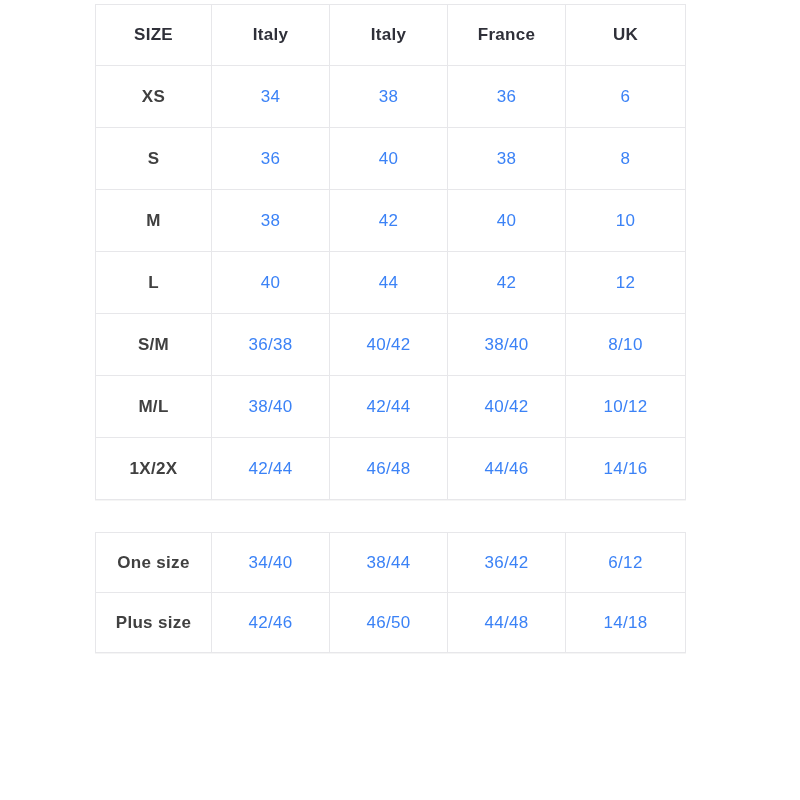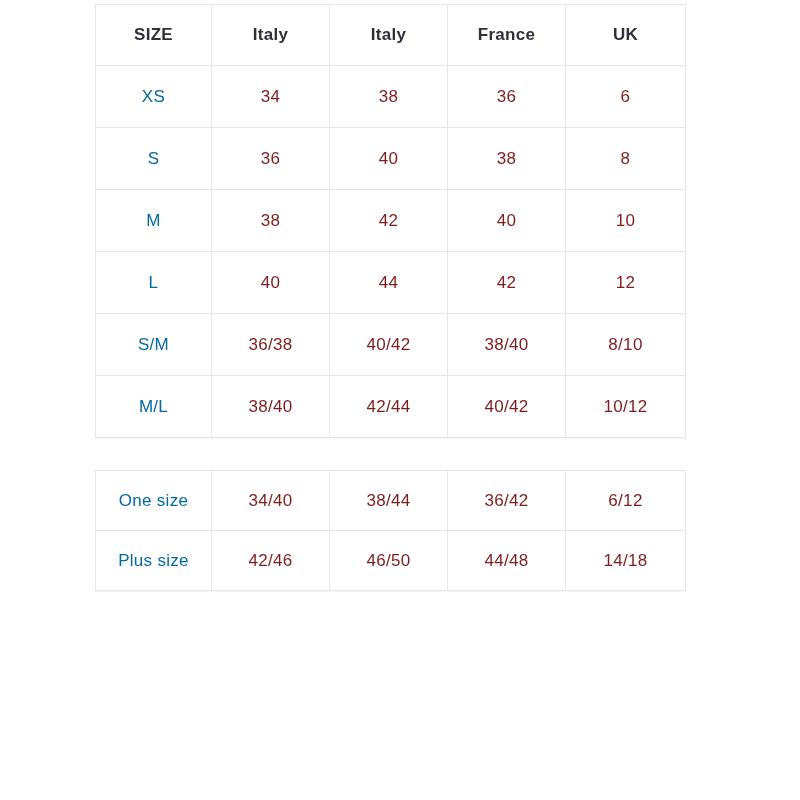--- a/index.html
+++ b/index.html
@@ -41,28 +41,28 @@
   }
   table.size-table th {
     height: 60px;
     font-size: 17px;
     font-weight: 700;
     color: #2f3039;
     letter-spacing: 0.3px;
   }
   table.size-table td.label-cell {
     font-size: 17px;
-    font-weight: 400;
-    color: #0369a1;
+    font-weight: 700;
+    color: #404040;
     letter-spacing: 0.3px;
   }
   table.size-table td.value-cell {
     font-size: 17px;
     font-weight: 400;
-    color: #7f1d1d;
+    color: #3b82f6;
     letter-spacing: 0.3px;
   }
   table.main-table td { height: 61px; }
   table.secondary-table { margin-top: 32px; }
   table.secondary-table td { height: 59px; }
   
   table.size-table { box-shadow: 0 1px 0 rgba(0,0,0,0.04); }
 </style>
 </head>
 <body>
@@ -123,20 +123,27 @@
             <td class="value-cell">38/40</td>
             <td class="value-cell">8/10</td>
           </tr>
           <tr>
             <td class="label-cell">M/L</td>
             <td class="value-cell">38/40</td>
             <td class="value-cell">42/44</td>
             <td class="value-cell">40/42</td>
             <td class="value-cell">10/12</td>
           </tr>
+          <tr>
+            <td class="label-cell">1X/2X</td>
+            <td class="value-cell">42/44</td>
+            <td class="value-cell">46/48</td>
+            <td class="value-cell">44/46</td>
+            <td class="value-cell">14/16</td>
+          </tr>
         </tbody>
     </table>
 
     <table class="size-table secondary-table">
       <colgroup>
         <col style="width:116px">
         <col style="width:118px">
         <col style="width:118px">
         <col style="width:118px">
         <col style="width:120px">

